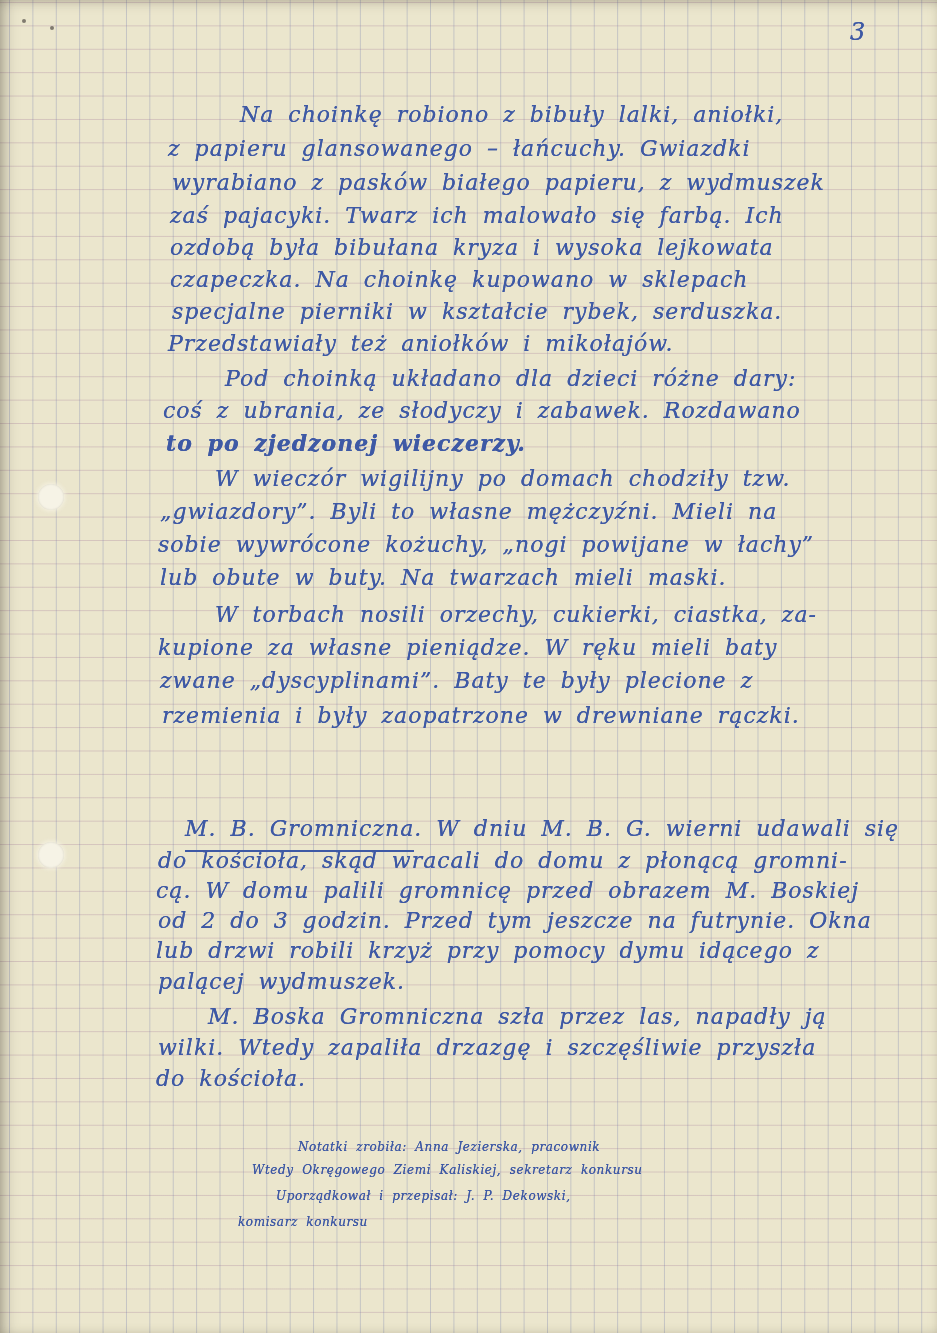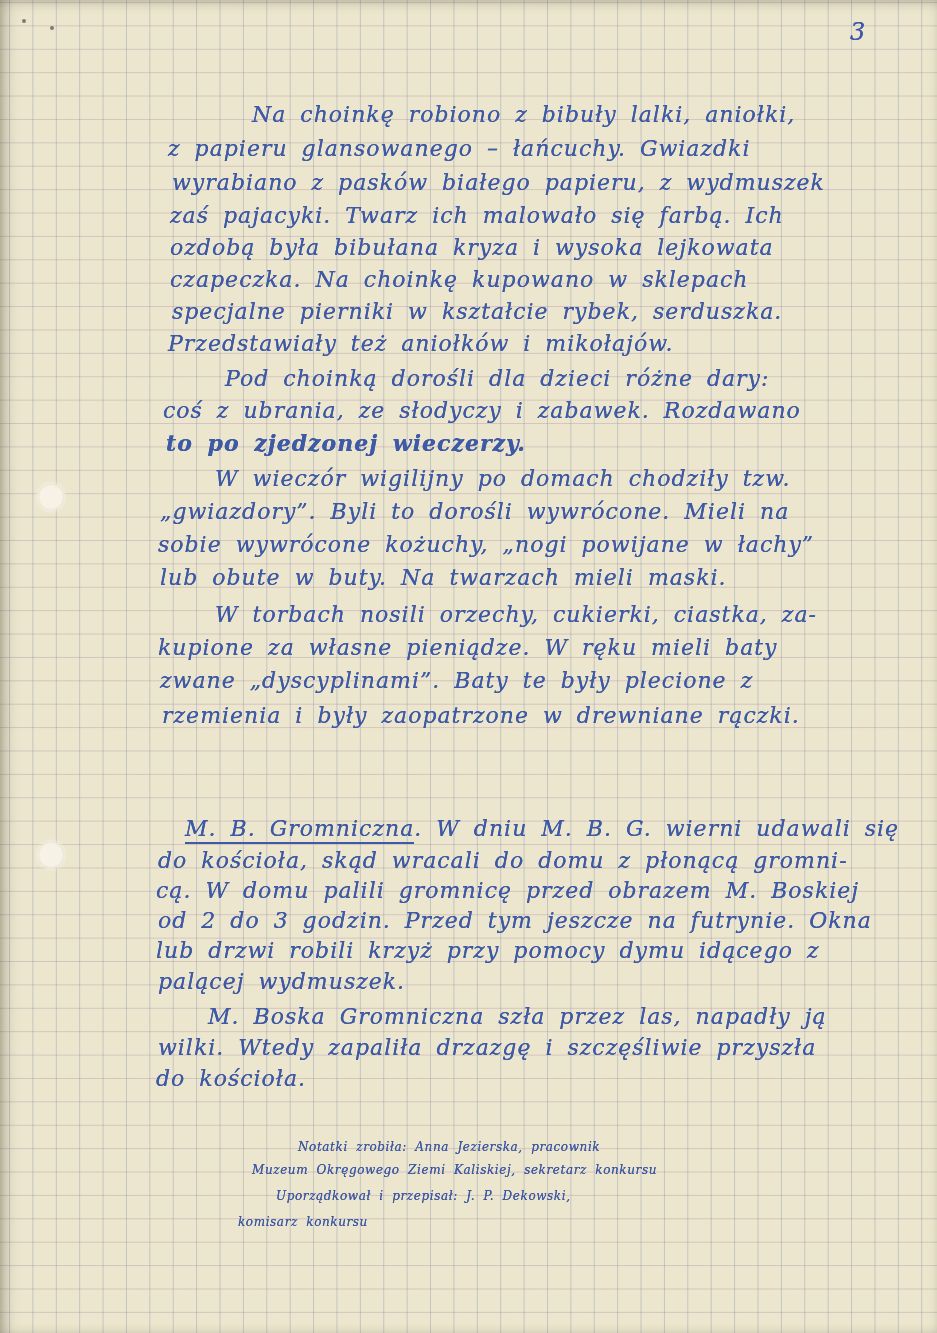--- a/index.html
+++ b/index.html
@@ -37,68 +37,68 @@
     text-shadow:0 0 0.5px currentColor;
   }
   .hw-line{
     position:absolute;white-space:nowrap;
     color:var(--ink);font-style:italic;font-size:22px;line-height:1;
     letter-spacing:1px;word-spacing:6px;
     text-shadow:0 0 0.5px currentColor;
   }
   .hw-line.small{font-size:12px;letter-spacing:0.6px;word-spacing:4px;}
   .hw-underline{
-    border-bottom:2px solid currentColor;padding-bottom:1px;margin-top:44px;
+    border-bottom:2px solid currentColor;padding-bottom:9px;margin-top:44px;
   }
   .hole{
     position:absolute;width:26px;height:26px;border-radius:50%;
     background:#f6f3e6;transform:translate(-50%,-50%);
     box-shadow:0 0 4px 1px rgba(246,243,230,0.9), inset 0 0 2px rgba(140,135,115,0.30);
   }
   .speck{
     position:absolute;width:4px;height:4px;border-radius:50%;
     background:rgba(70,65,60,0.65);
   }
 </style>
 </head>
 <body>
 
 <div class="sheet">
   <div class="page-number">3</div>
   <div id="handwriting">
-      <div class="hw-line" style="left: 252px; top: 104px; text-align: center;">Na choinkę robiono z bibuły lalki, aniołki,</div>
+      <div class="hw-line" style="left: 240px; top: 104px; text-align: center;">Na choinkę robiono z bibuły lalki, aniołki,</div>
       <div class="hw-line" style="left: 168px; top: 138px;">z papieru glansowanego – łańcuchy. Gwiazdki</div>
       <div class="hw-line" style="left: 172px; top: 172px;">wyrabiano z pasków białego papieru, z wydmuszek</div>
       <div class="hw-line" style="left: 170px; top: 205px;">zaś pajacyki. Twarz ich malowało się farbą. Ich</div>
       <div class="hw-line" style="left: 170px; top: 237px;">ozdobą była bibułana kryza i wysoka lejkowata</div>
       <div class="hw-line" style="left: 170px; top: 269px;">czapeczka. Na choinkę kupowano w sklepach</div>
       <div class="hw-line" style="left: 172px; top: 301px;">specjalne pierniki w kształcie rybek, serduszka.</div>
       <div class="hw-line" style="left: 168px; top: 333px;">Przedstawiały też aniołków i mikołajów.</div>
-      <div class="hw-line" style="left: 225px; top: 368px;">Pod choinką dorośli dla dzieci różne dary:</div>
+      <div class="hw-line" style="left: 225px; top: 368px;">Pod choinką układano dla dzieci różne dary:</div>
       <div class="hw-line" style="left: 163px; top: 400px;">coś z ubrania, ze słodyczy i zabawek. Rozdawano</div>
       <div class="hw-line" style="left: 166px; top: 432px; font-weight: bold;">to po zjedzonej wieczerzy.</div>
       <div class="hw-line" style="left: 215px; top: 468px;">W wieczór wigilijny po domach chodziły tzw.</div>
-      <div class="hw-line" style="left: 160px; top: 501px;">„gwiazdory”. Byli to dorośli wywrócone. Mieli na</div>
+      <div class="hw-line" style="left: 160px; top: 501px;">„gwiazdory”. Byli to własne mężczyźni. Mieli na</div>
       <div class="hw-line" style="left: 158px; top: 534px;">sobie wywrócone kożuchy, „nogi powijane w łachy”</div>
       <div class="hw-line" style="left: 160px; top: 567px; text-align: right;">lub obute w buty. Na twarzach mieli maski.</div>
       <div class="hw-line" style="left: 215px; top: 604px;">W torbach nosili orzechy, cukierki, ciastka, za-</div>
       <div class="hw-line" style="left: 158px; top: 637px;">kupione za własne pieniądze. W ręku mieli baty</div>
       <div class="hw-line" style="left: 160px; top: 670px;">zwane „dyscyplinami”. Baty te były plecione z</div>
       <div class="hw-line" style="left: 162px; top: 705px;">rzemienia i były zaopatrzone w drewniane rączki.</div>
       <div class="hw-line" style="left: 185px; top: 818px;"><span class="hw-underline">M. B. Gromniczna</span>. W dniu M. B. G. wierni udawali się</div>
       <div class="hw-line" style="left: 158px; top: 850px;">do kościoła, skąd wracali do domu z płonącą gromni-</div>
       <div class="hw-line" style="left: 156px; top: 880px;">cą. W domu palili gromnicę przed obrazem M. Boskiej</div>
       <div class="hw-line" style="left: 158px; top: 910px;">od 2 do 3 godzin. Przed tym jeszcze na futrynie. Okna</div>
       <div class="hw-line" style="left: 156px; top: 940px;">lub drzwi robili krzyż przy pomocy dymu idącego z</div>
       <div class="hw-line" style="left: 158px; top: 971px;">palącej wydmuszek.</div>
       <div class="hw-line" style="left: 208px; top: 1006px; text-align: right;">M. Boska Gromniczna szła przez las, napadły ją</div>
       <div class="hw-line" style="left: 158px; top: 1037px;">wilki. Wtedy zapaliła drzazgę i szczęśliwie przyszła</div>
       <div class="hw-line" style="left: 156px; top: 1068px;">do kościoła.</div>
       <div class="hw-line small" style="left: 298px; top: 1141px;">Notatki zrobiła: Anna Jezierska, pracownik</div>
-      <div class="hw-line small" style="left: 252px; top: 1164px;">Muzeum Okręgowego Ziemi Kaliskiej, sekretarz konkursu</div>
+      <div class="hw-line small" style="left: 252px; top: 1164px;">Wtedy Okręgowego Ziemi Kaliskiej, sekretarz konkursu</div>
       <div class="hw-line small" style="left: 276px; top: 1190px;">Uporządkował i przepisał: J. P. Dekowski,</div>
       <div class="hw-line small" style="left: 238px; top: 1216px;">komisarz konkursu</div>
     </div>
   <div id="holes">
       <div class="hole" style="left: 51px; top: 497px;"></div>
       <div class="hole" style="left: 51px; top: 855px;"></div>
     </div>
   <div id="specks">
       <div class="speck" style="left: 22px; top: 19px;"></div>
       <div class="speck" style="left: 50px; top: 26px;"></div>

